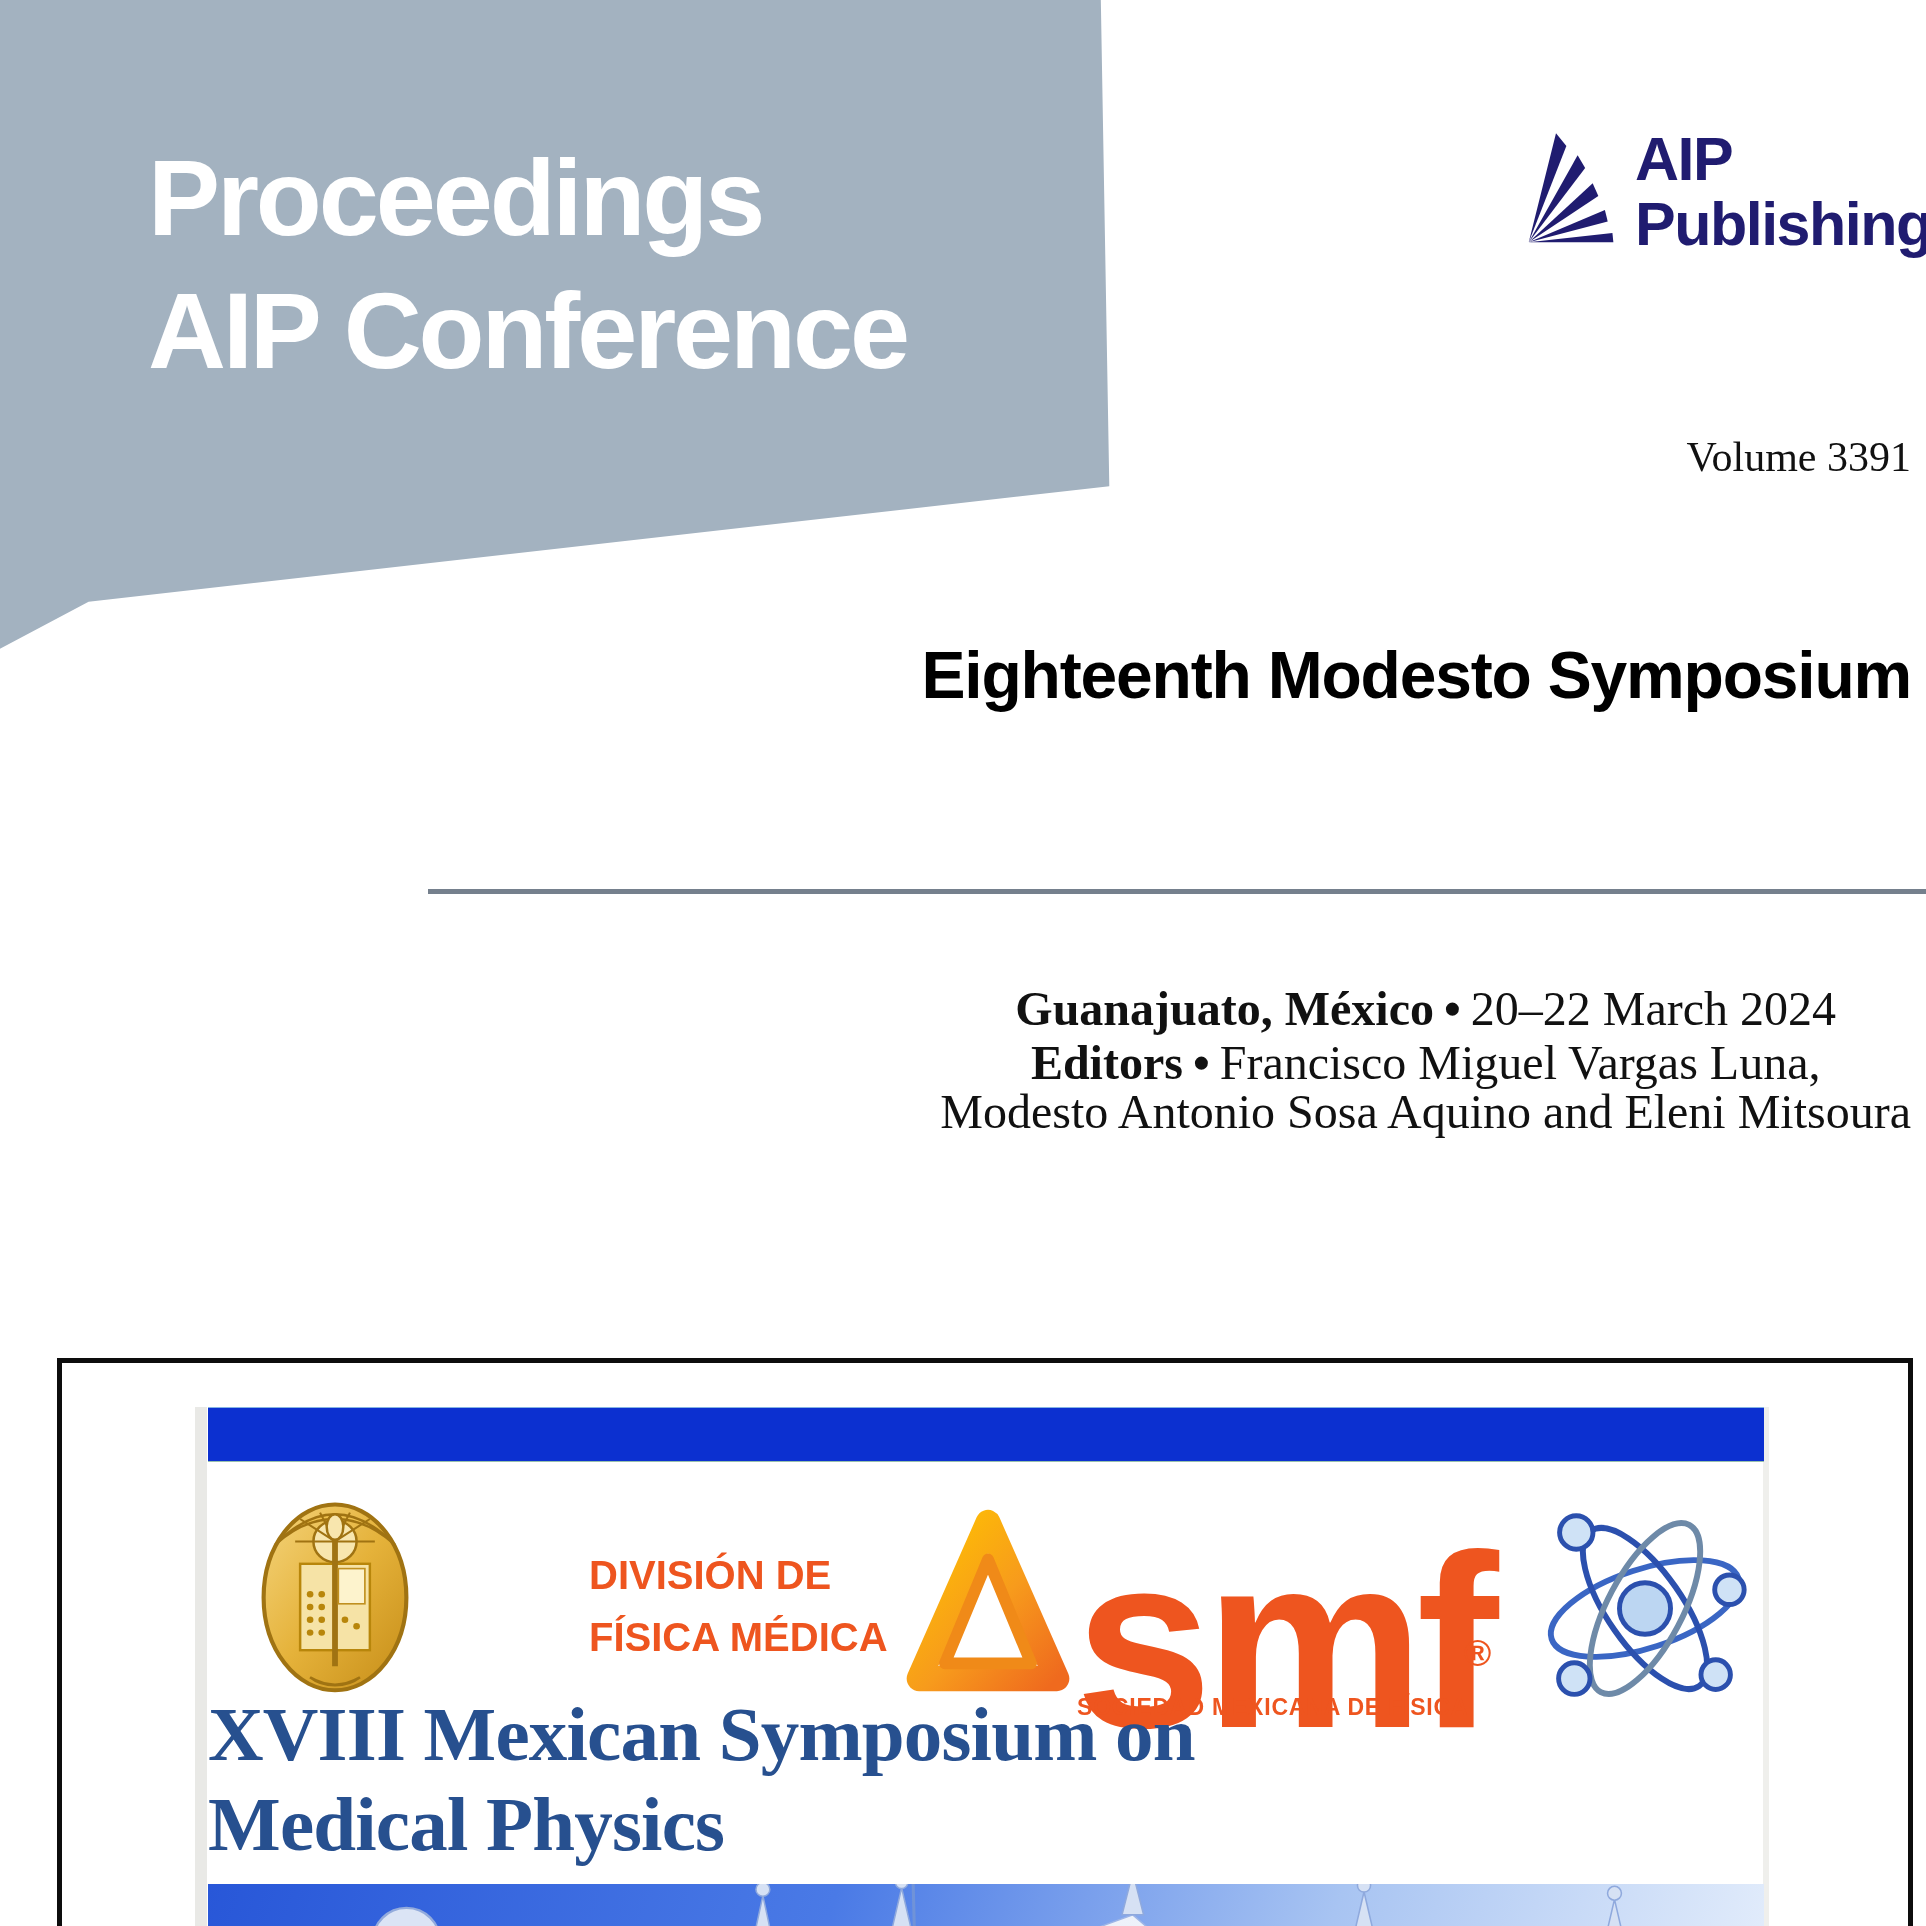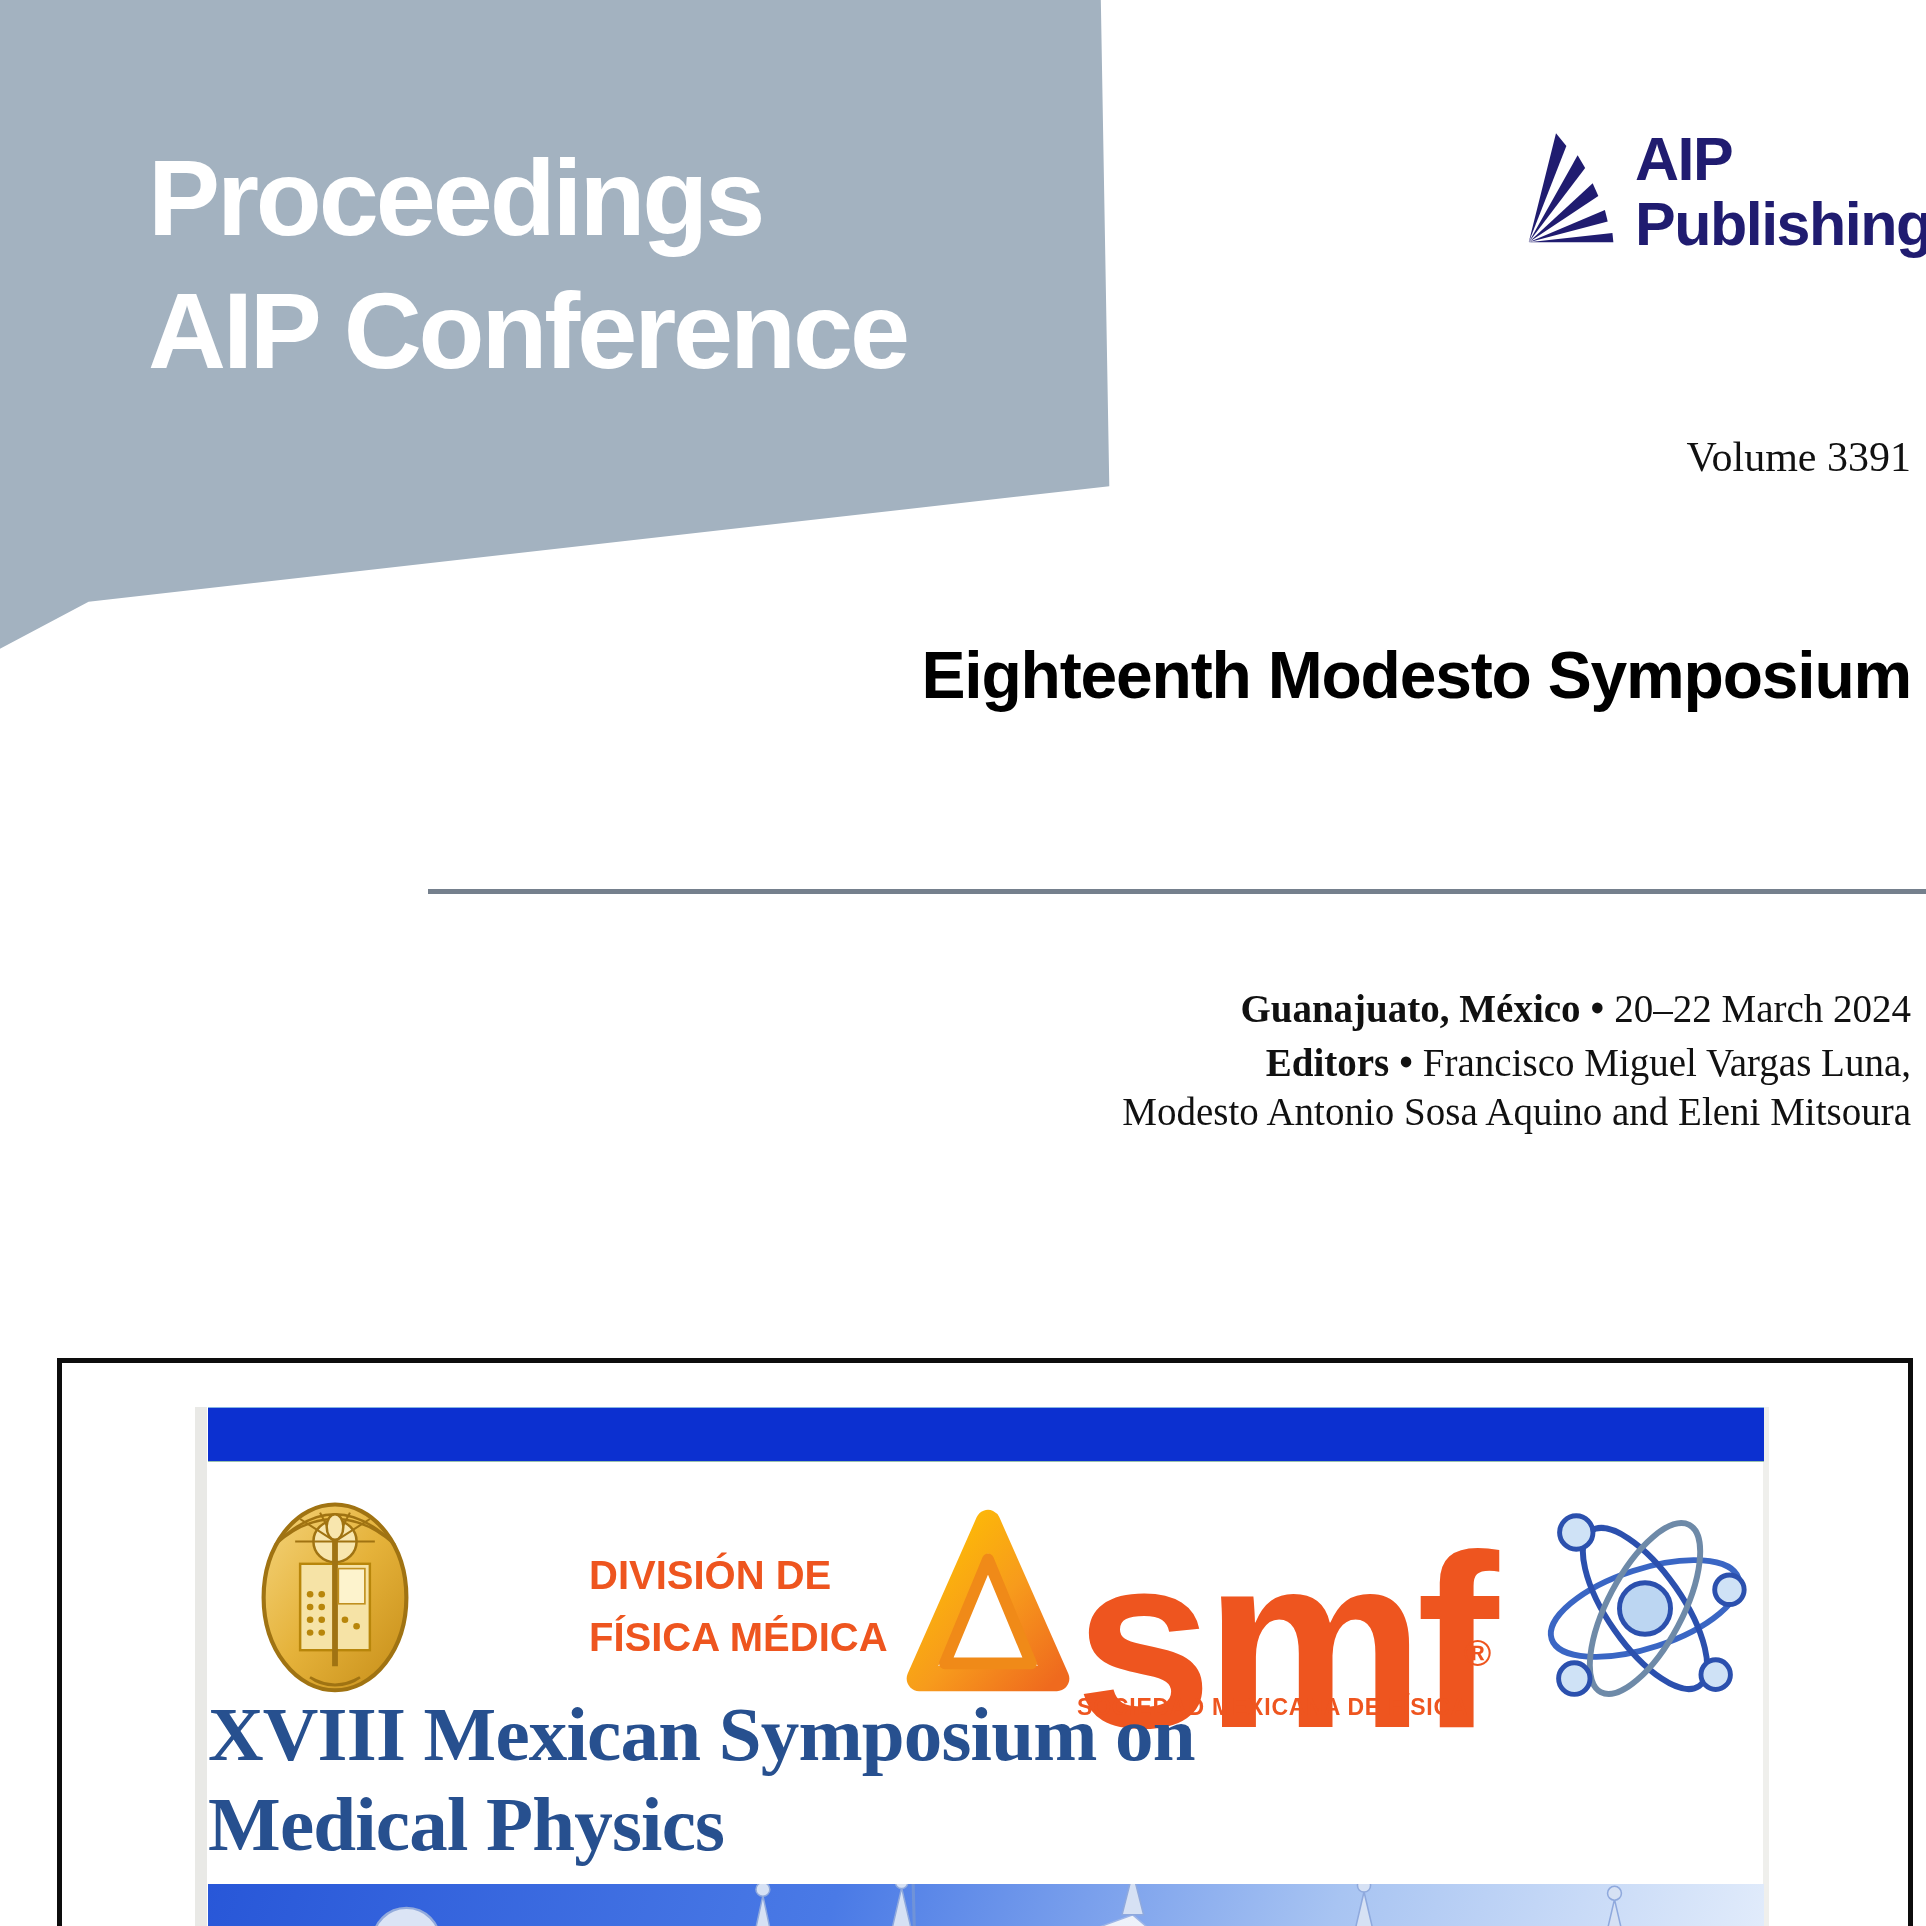--- a/index.html
+++ b/index.html
@@ -38,22 +38,22 @@
   .volume{
     right:54px;top:433px;z-index:2;font-family:"Liberation Serif",serif;
     font-size:42px;color:#111;text-align:right;white-space:nowrap;
   }
   .main-title{
     right:54px;top:631px;z-index:2;text-align:right;color:#000;
     font-weight:bold;font-size:66px;line-height:89px;letter-spacing:-1.2px;white-space:nowrap;
   }
   .divider{left:428px;top:889px;width:1507px;height:4.6px;background:var(--divider-gray);z-index:2;}
   .meta-block{
-    right:54px;top:984px;z-index:2;text-align:right;color:#111;
-    font-family:"Liberation Serif",serif;font-size:39px;line-height:49px;white-space:nowrap;
+    right:54px;top:984px;z-index:2;text-align:center;color:#111;
+    font-family:"Liberation Serif",serif;font-size:48px;line-height:49px;white-space:nowrap;
   }
   .meta-block .b{font-weight:bold;}
   .meta-block .sep{padding:0 10px;}
   .editors-block{margin-top:4.6px;}
   
   .frame{
     left:57px;top:1358px;width:1856px;height:1131px;box-sizing:border-box;
     border:5px solid var(--frame-black);background:#ffffff;z-index:1;
   }
   .poster-left-strip{left:195px;top:1407px;width:11.6px;height:1048px;background:#e9e9e6;z-index:2;}

